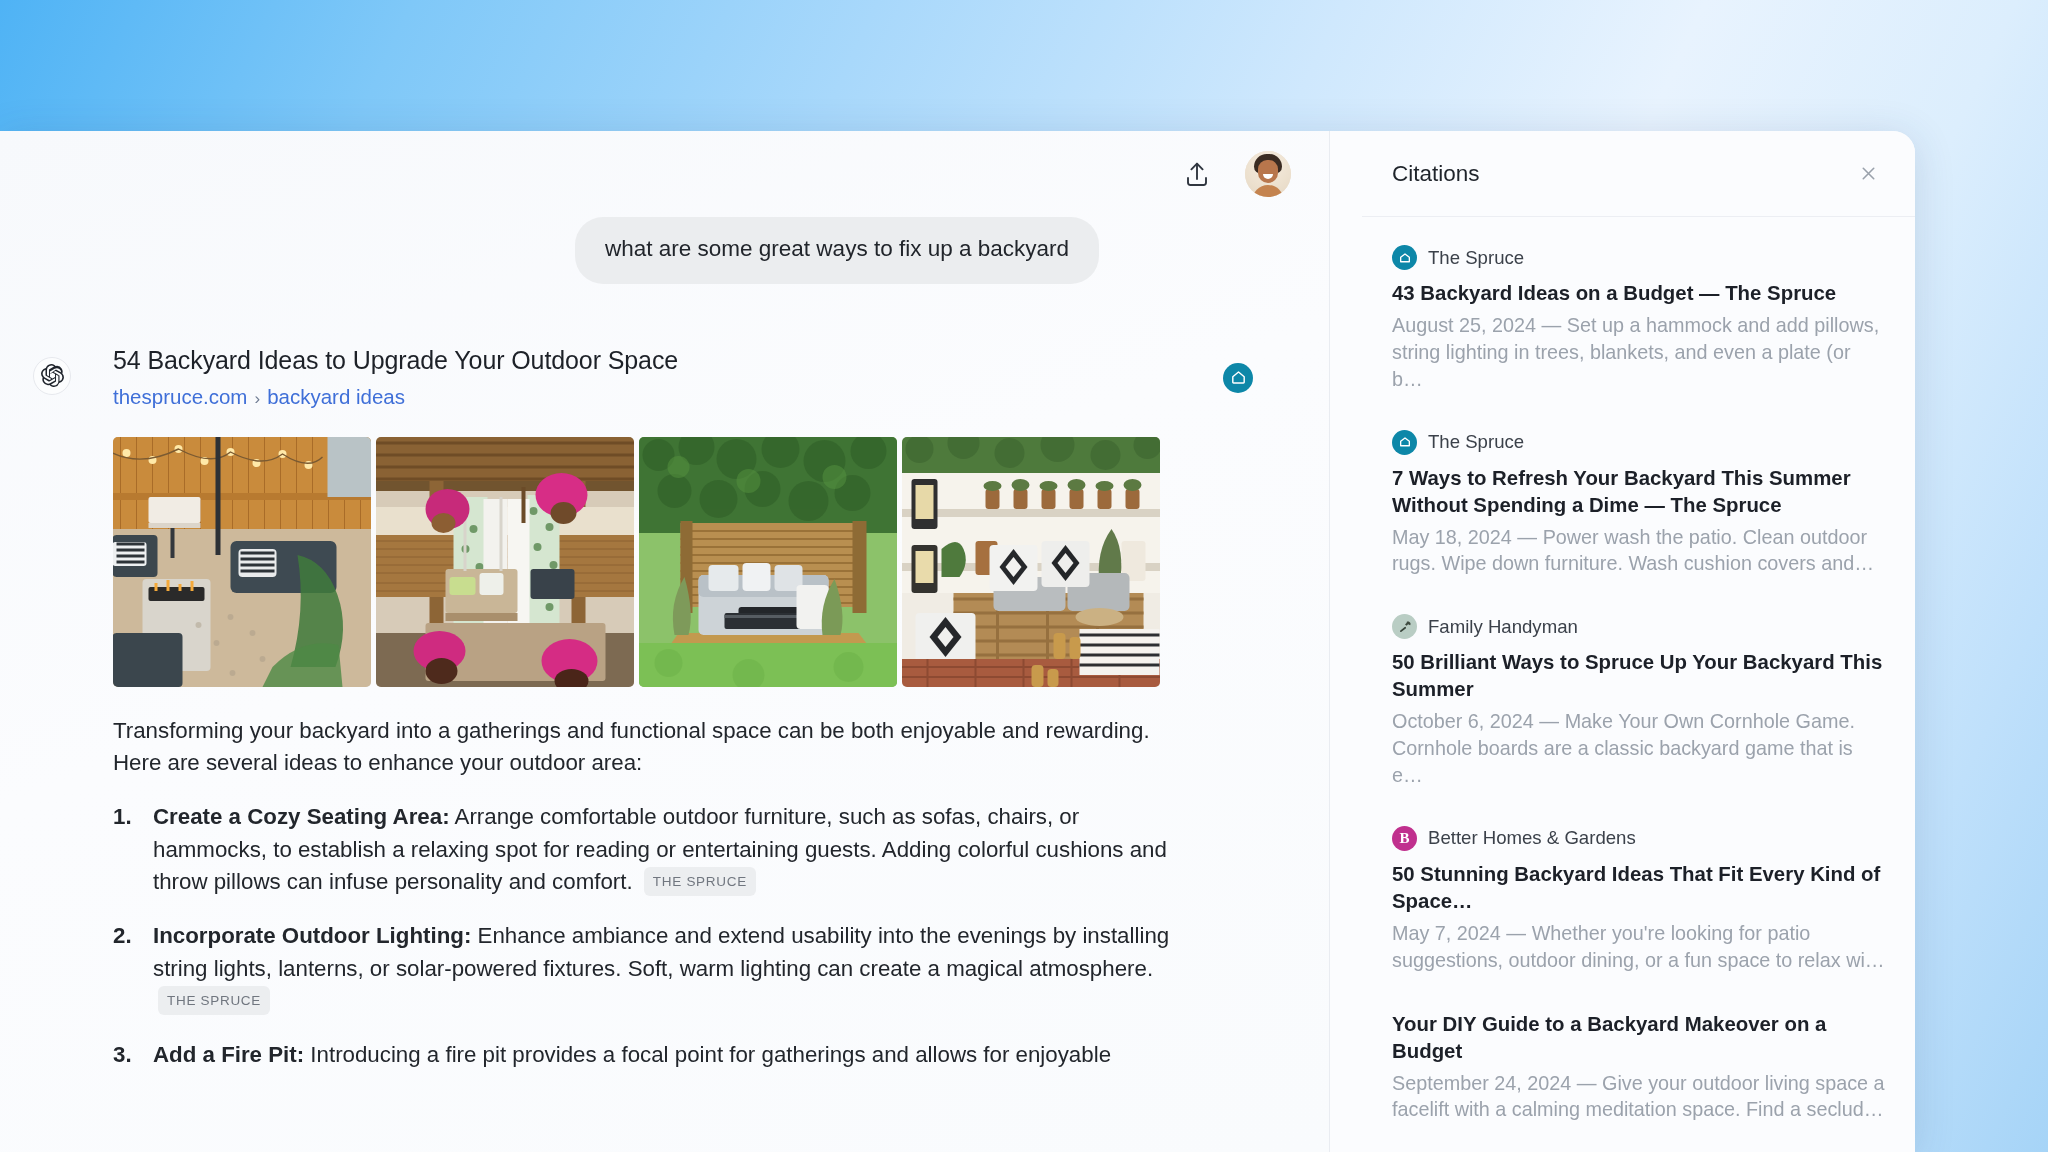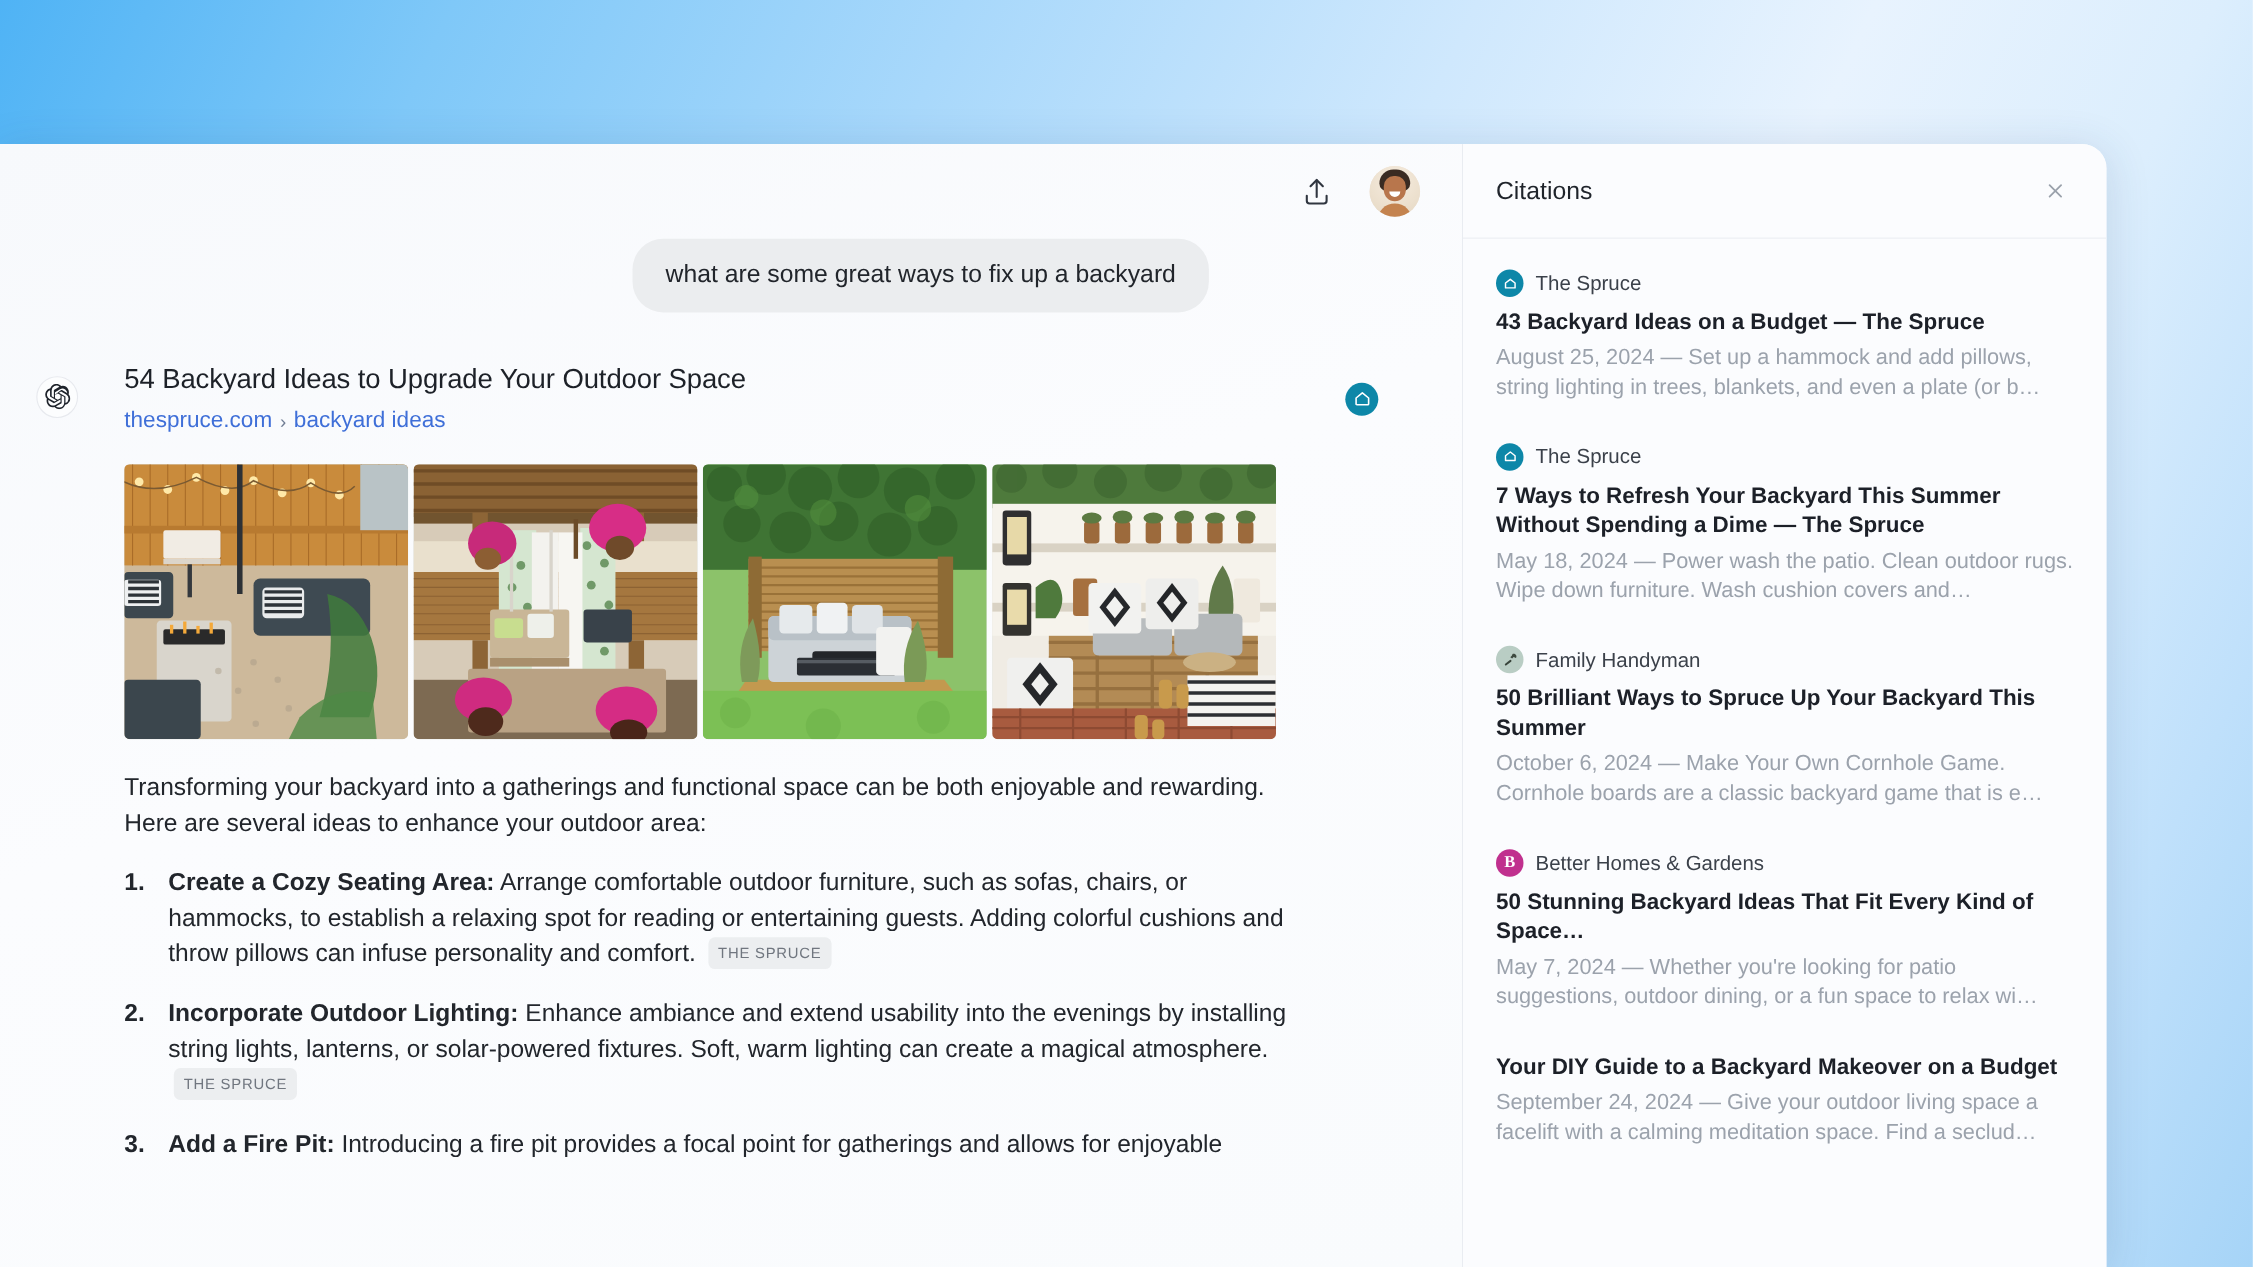--- a/index.html
+++ b/index.html
@@ -86,21 +86,21 @@
     line-height: 1;
     padding: 21px 30px 23px 30px;
     border-radius: 28px;
     max-width: 720px;
     white-space: nowrap;
   }
 
   
   #answer-block {
     position: relative;
-    margin-top: 46px;
+    margin-top: 61px;
     padding-left: 113px;
     padding-right: 40px;
   }
 
   #assistant-avatar {
     position: absolute;
     left: 33px; top: 12px;
     width: 38px; height: 38px;
     border-radius: 50%;
     border: 1px solid #e7e9ee;
@@ -194,20 +194,21 @@
 
   
   #citations-panel {
     width: 586px;
     height: 100%;
     background: #fbfcfe;
     border-left: 1px solid #e9ecf1;
     display: flex;
     flex-direction: column;
     overflow: hidden;
+    padding-left: 32px;
   }
 
   #citations-header {
     height: 86px;
     flex: none;
     display: flex;
     align-items: center;
     justify-content: space-between;
     padding: 0 30px 0 30px;
     border-bottom: 1px solid #eceef3;

